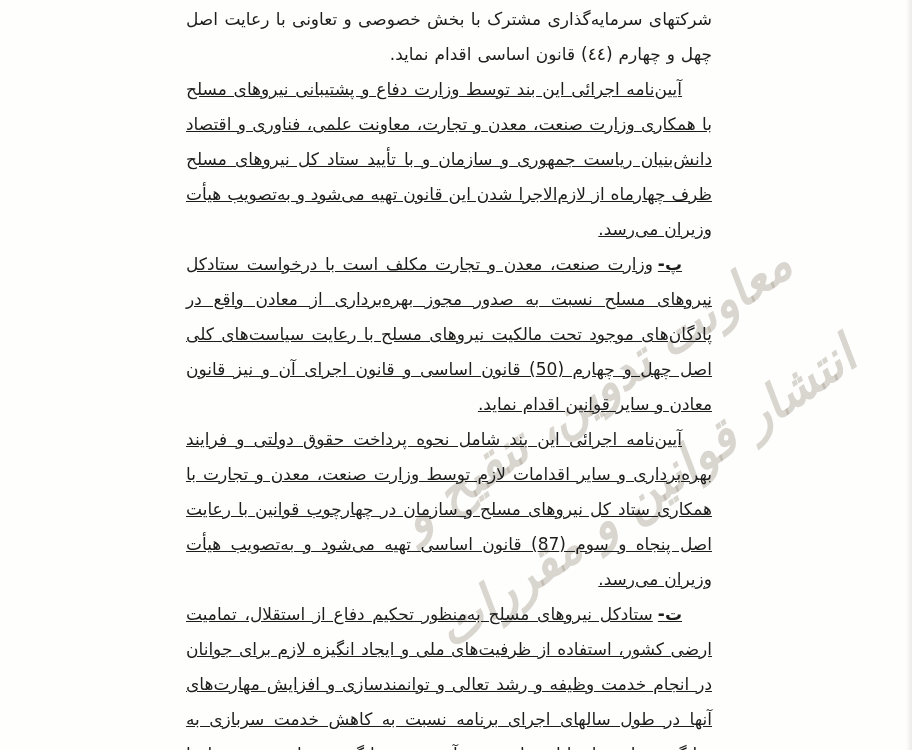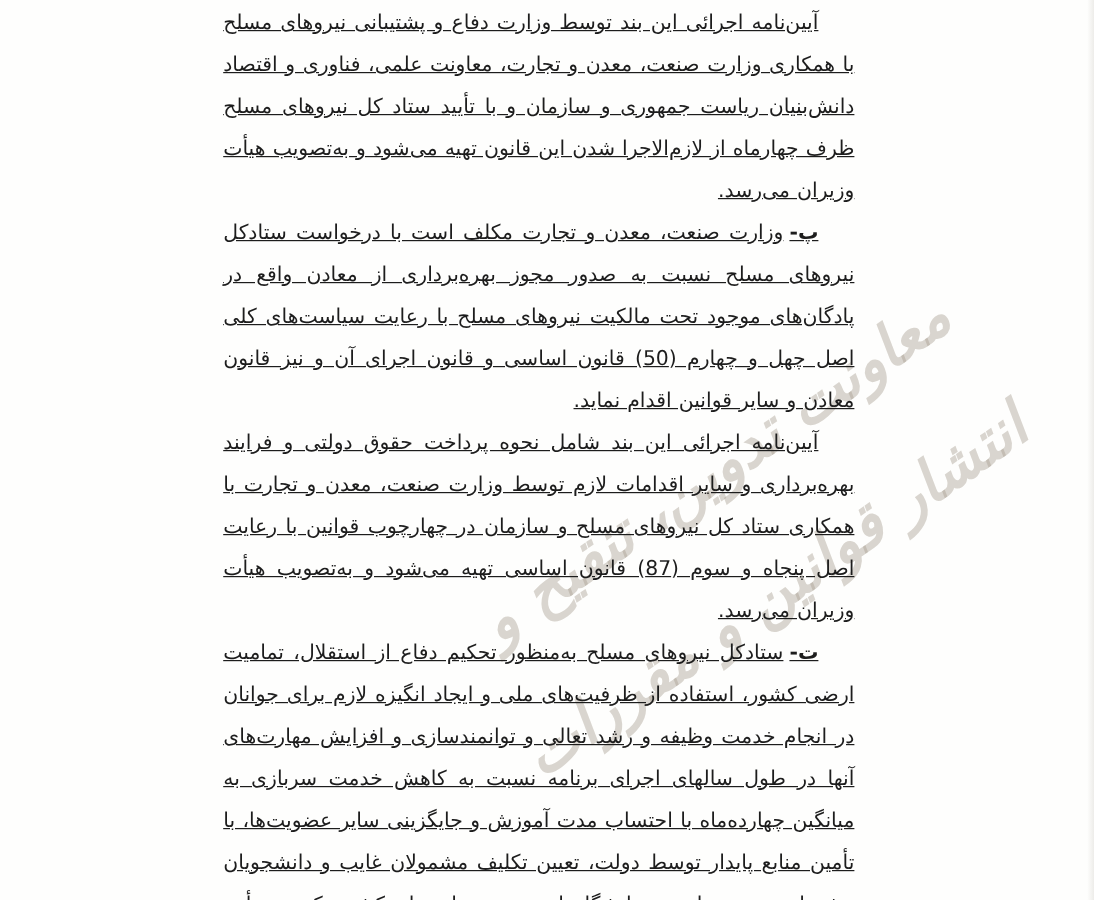--- a/index.html
+++ b/index.html
@@ -66,20 +66,21 @@
 
 <div class="page">
 
   <div class="watermark" aria-hidden="true">
     <div>معاونت تدوین، تنقیح و</div>
     <div>انتشار قوانین و مقررات</div>
   </div>
 
   <div class="text-col">
 
+    <p><span>شرکتهای سرمایه‌گذاری مشترک با بخش خصوصی و تعاونی با رعایت اصل چهل و چهارم (٤٤) قانون اساسی اقدام نماید.</span></p>
 
     <p class="indent"><span>آیین‌نامه اجرائی این بند توسط وزارت دفاع و پشتیبانی نیروهای مسلح با همکاری وزارت صنعت، معدن و تجارت، معاونت علمی، فناوری و اقتصاد دانش‌بنیان ریاست جمهوری و سازمان و با تأیید ستاد کل نیروهای مسلح ظرف چهارماه از لازم‌الاجرا شدن این قانون تهیه می‌شود و به‌تصویب هیأت وزیران می‌رسد.</span></p>
 
 
     <p class="indent"><span class="lead lead-bold">پ-</span><span>وزارت صنعت، معدن و تجارت مکلف است با درخواست ستادکل نیروهای مسلح نسبت به صدور مجوز بهره‌برداری از معادن واقع در پادگان‌های موجود تحت مالکیت نیروهای مسلح با رعایت سیاست‌های کلی اصل چهل و چهارم (50) قانون اساسی و قانون اجرای آن و نیز قانون معادن و سایر قوانین اقدام نماید.</span></p>
 
     <p class="indent"><span>آیین‌نامه اجرائی این بند شامل نحوه پرداخت حقوق دولتی و فرایند بهره‌برداری و سایر اقدامات لازم توسط وزارت صنعت، معدن و تجارت با همکاری ستاد کل نیروهای مسلح و سازمان در چهارچوب قوانین با رعایت اصل پنجاه و سوم (87) قانون اساسی تهیه می‌شود و به‌تصویب هیأت وزیران می‌رسد.</span></p>
 
     <p class="indent"><span class="lead lead-bold">ت-</span><span>ستادکل نیروهای مسلح به‌منظور تحکیم دفاع از استقلال، تمامیت ارضی کشور، استفاده از ظرفیت‌های ملی و ایجاد انگیزه لازم برای جوانان در انجام خدمت وظیفه و رشد تعالی و توانمندسازی و افزایش مهارت‌های آنها در طول سالهای اجرای برنامه نسبت به کاهش خدمت سربازی به میانگین چهارده‌ماه با احتساب مدت آموزش و جایگزینی سایر عضویت‌ها، با تأمین منابع پایدار توسط دولت، تعیین تکلیف مشمولان غایب و دانشجویان مشغول به تحصیل در دانشگاههای معتبر خارج از کشور که به تأیید وزارتخانه‌های علوم، تحقیقات و فناوری و بهداشت، درمان و آموزش پزشکی و شورای‌عالی حوزه‌های علمیه</span></p>
 

